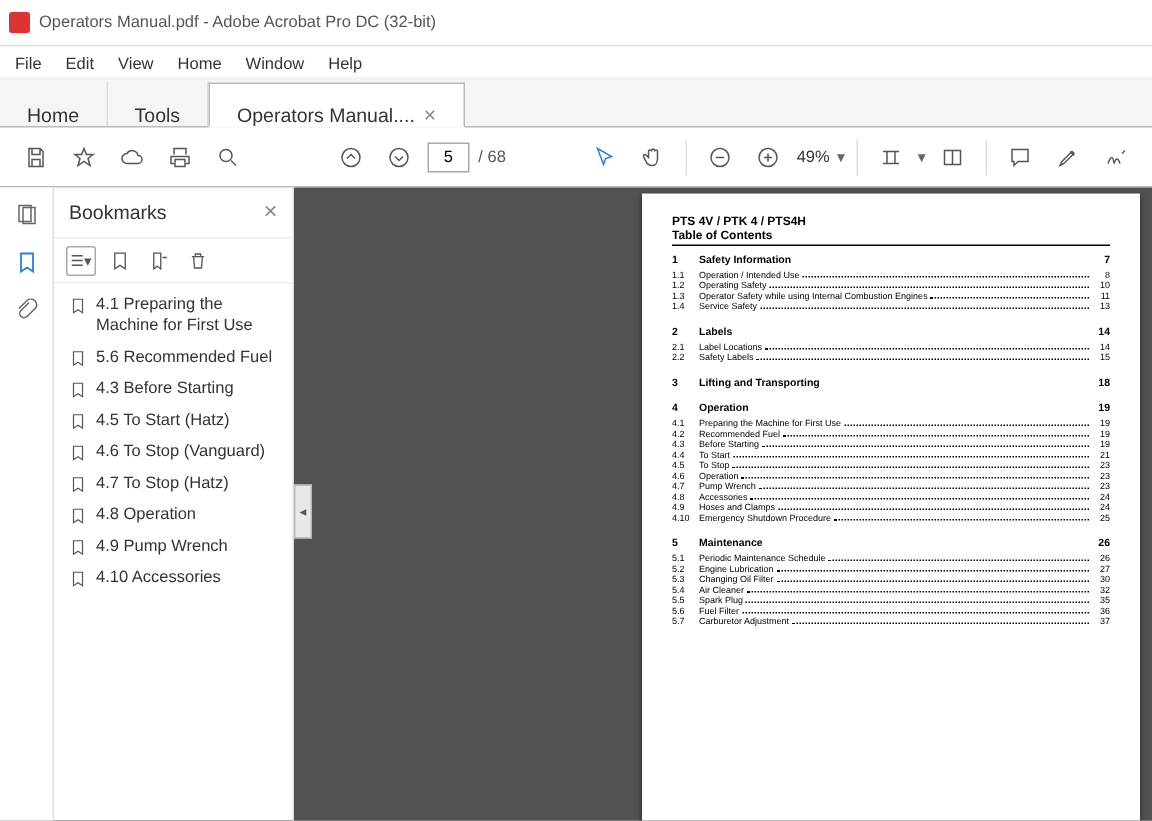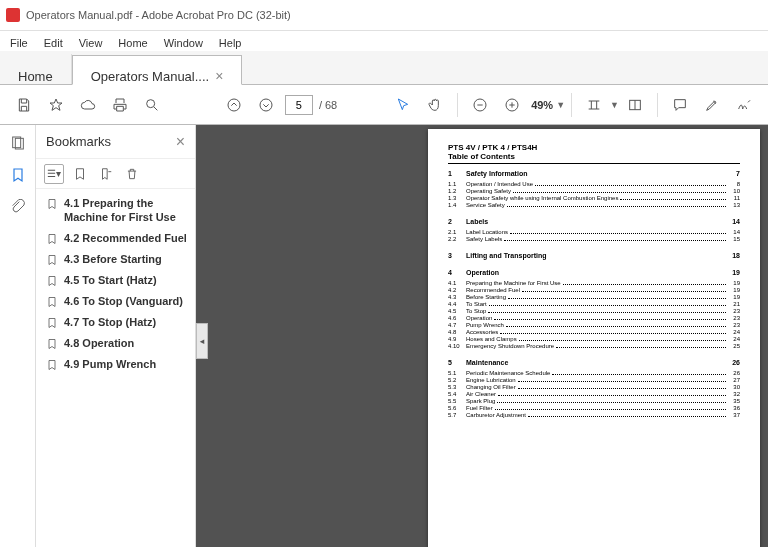--- a/index.html
+++ b/index.html
@@ -12,36 +12,36 @@
 .tabbar .tab { height: 30px; padding: 0 18px; display: flex; align-items: flex-end; gap: 6px; font-size: 13px; color: #333; border-right: 1px solid #ddd; }
 .tabbar .tab.active { background: #fff; border: 1px solid #bbb; border-bottom: 1px solid #fff; margin-bottom: -1px; }
 .tabbar .tab .x { font-size: 14px; color: #888; }
 .toolbar { height: 40px; display: flex; align-items: center; padding: 0 8px; border-bottom: 1px solid #bbb; }
 .tbtn { width: 28px; height: 28px; display:flex; align-items:center; justify-content:center; color:#555; border-radius:3px; margin: 0 2px; }
 .tbtn svg { width: 16px; height: 16px; stroke: #555; fill: none; stroke-width: 1.5; }
 .tbtn.blue svg { stroke: #2a7de1; }
 .sep { width:1px; height:24px; background:#ddd; margin:0 6px; }
 .page-input { width: 28px; height: 20px; font-size: 11px; text-align:center; border:1px solid #aaa; margin: 0 3px; }
 .page-total { font-size: 11px; color:#555; margin-left: 3px; }
-.zoom-label { font-size: 11px; color:#333; margin: 0 3px; font-weight: bold; }
+.zoom-label { font-size: 11px; color:#333; margin: 0 3px; }
 .chev { font-size: 9px; color:#666; }
 .content { display:flex; height: calc(547px - 22px - 20px - 34px - 40px); }
 .rail { width: 36px; background:#fff; border-right:1px solid #ddd; display:flex; flex-direction:column; align-items:center; padding-top:8px; gap:12px; }
 .rail .ri { width:20px; height:20px; display:flex; align-items:center; justify-content:center; color:#666; }
 .rail .ri.active { color:#2a7de1; }
 .bm-panel { width: 160px; border-right:1px solid #ddd; display:flex; flex-direction:column; }
 .bm-head { height: 34px; display:flex; align-items:center; justify-content:space-between; padding: 0 10px; font-size: 13px; color:#333; border-bottom:1px solid #eee; }
 .bm-tools { height: 30px; display:flex; align-items:center; gap:6px; padding:0 8px; border-bottom:1px solid #eee; }
 .bm-tools .bt { width:20px; height:20px; border:1px solid #aaa; border-radius:2px; display:flex; align-items:center; justify-content:center; font-size:10px; color:#555;}
 .bm-tools .bt.noborder { border:none; }
 .bm-list { flex:1; overflow-y:auto; padding: 4px 2px 4px 8px; }
 .bm-item { display:flex; align-items:flex-start; gap:6px; padding:3px 2px; font-size:11px; color:#333; line-height:1.3; }
 .bm-item .bkicon { flex:none; width:12px; height:14px; margin-top:1px; }
 .bm-item .bkicon svg { width:12px; height:14px; }
-.bm-item .label { flex:1;font-weight:bold; }
+.bm-item .label { flex:1; }
 .doc-area { flex:1; background:#525252; position:relative; display:flex; justify-content:flex-end; overflow:hidden; }
 .collapse-handle { position:absolute; left:0; top:50%; width:12px; height:36px; background:#e8e8e8; border:1px solid #bbb; display:flex; align-items:center; justify-content:center; font-size:9px; color:#555; transform:translateY(-50%); }
 .page { width: 332px; height: 445px; background:#fff; margin: 4px 8px 0 0; box-shadow: 0 1px 4px rgba(0,0,0,0.5); padding: 14px 20px 6px 20px; font-size: 6.5px; color:#000; position:relative; display:flex; flex-direction:column; }
 .page .top-row { display:flex; justify-content:space-between; font-weight:bold; font-size:8px; border-bottom:1px solid #000; padding-bottom:2px; margin-bottom:6px;flex-direction:column; }
 .section { margin-bottom: 10px; }
 .sec-title { display:flex; font-weight:bold; font-size:7px; margin-bottom:4px; }
 .sec-title .num { width:18px; }
 .sec-title .t { flex:1; }
 .sec-title .pg { }
 .toc-row { display:flex; align-items:baseline; font-size:6px; margin-bottom:1px; }
@@ -64,20 +64,23 @@
   <span>Edit</span>
   <span>View</span>
   <span>Home</span>
   <span>Window</span>
   <span>Help</span>
 </div>
 
 <div class="tabbar">
   <div class="tab">
       <span>Home</span>
+    </div>
+  <div class="tab">
+      <span>Tools</span>
     </div>
   <div class="tab active">
     <span>Operators Manual....</span>
     <span class="x">×</span>
   </div>
 </div>
 
 <div class="toolbar">
   <div class="tbtn">
       <svg viewBox="0 0 24 24">
@@ -225,21 +228,21 @@
         <div class="bm-item">
           <span class="bkicon"><svg viewBox="0 0 24 24" fill="none" stroke="#555" stroke-width="1.6">
               <path d="M6 3h12v18l-6-4-6 4z"></path>
             </svg></span>
           <span class="label">4.1 Preparing the Machine for First Use</span>
         </div>
         <div class="bm-item">
           <span class="bkicon"><svg viewBox="0 0 24 24" fill="none" stroke="#555" stroke-width="1.6">
               <path d="M6 3h12v18l-6-4-6 4z"></path>
             </svg></span>
-          <span class="label">4.2 Recommended Fuel</span>
+          <span class="label">5.6 Recommended Fuel</span>
         </div>
         <div class="bm-item">
           <span class="bkicon"><svg viewBox="0 0 24 24" fill="none" stroke="#555" stroke-width="1.6">
               <path d="M6 3h12v18l-6-4-6 4z"></path>
             </svg></span>
           <span class="label">4.3 Before Starting</span>
         </div>
         <div class="bm-item">
           <span class="bkicon"><svg viewBox="0 0 24 24" fill="none" stroke="#555" stroke-width="1.6">
               <path d="M6 3h12v18l-6-4-6 4z"></path>
@@ -262,20 +265,26 @@
           <span class="bkicon"><svg viewBox="0 0 24 24" fill="none" stroke="#555" stroke-width="1.6">
               <path d="M6 3h12v18l-6-4-6 4z"></path>
             </svg></span>
           <span class="label">4.8 Operation</span>
         </div>
         <div class="bm-item">
           <span class="bkicon"><svg viewBox="0 0 24 24" fill="none" stroke="#555" stroke-width="1.6">
               <path d="M6 3h12v18l-6-4-6 4z"></path>
             </svg></span>
           <span class="label">4.9 Pump Wrench</span>
+        </div>
+        <div class="bm-item">
+          <span class="bkicon"><svg viewBox="0 0 24 24" fill="none" stroke="#555" stroke-width="1.6">
+              <path d="M6 3h12v18l-6-4-6 4z"></path>
+            </svg></span>
+          <span class="label">4.10 Accessories</span>
         </div>
       </div>
   </div>
 
   <div class="doc-area">
     <div class="collapse-handle">◂</div>
     <div class="page">
       <div class="top-row">
         <span>PTS 4V / PTK 4 / PTS4H</span>
         <span>Table of Contents</span>

